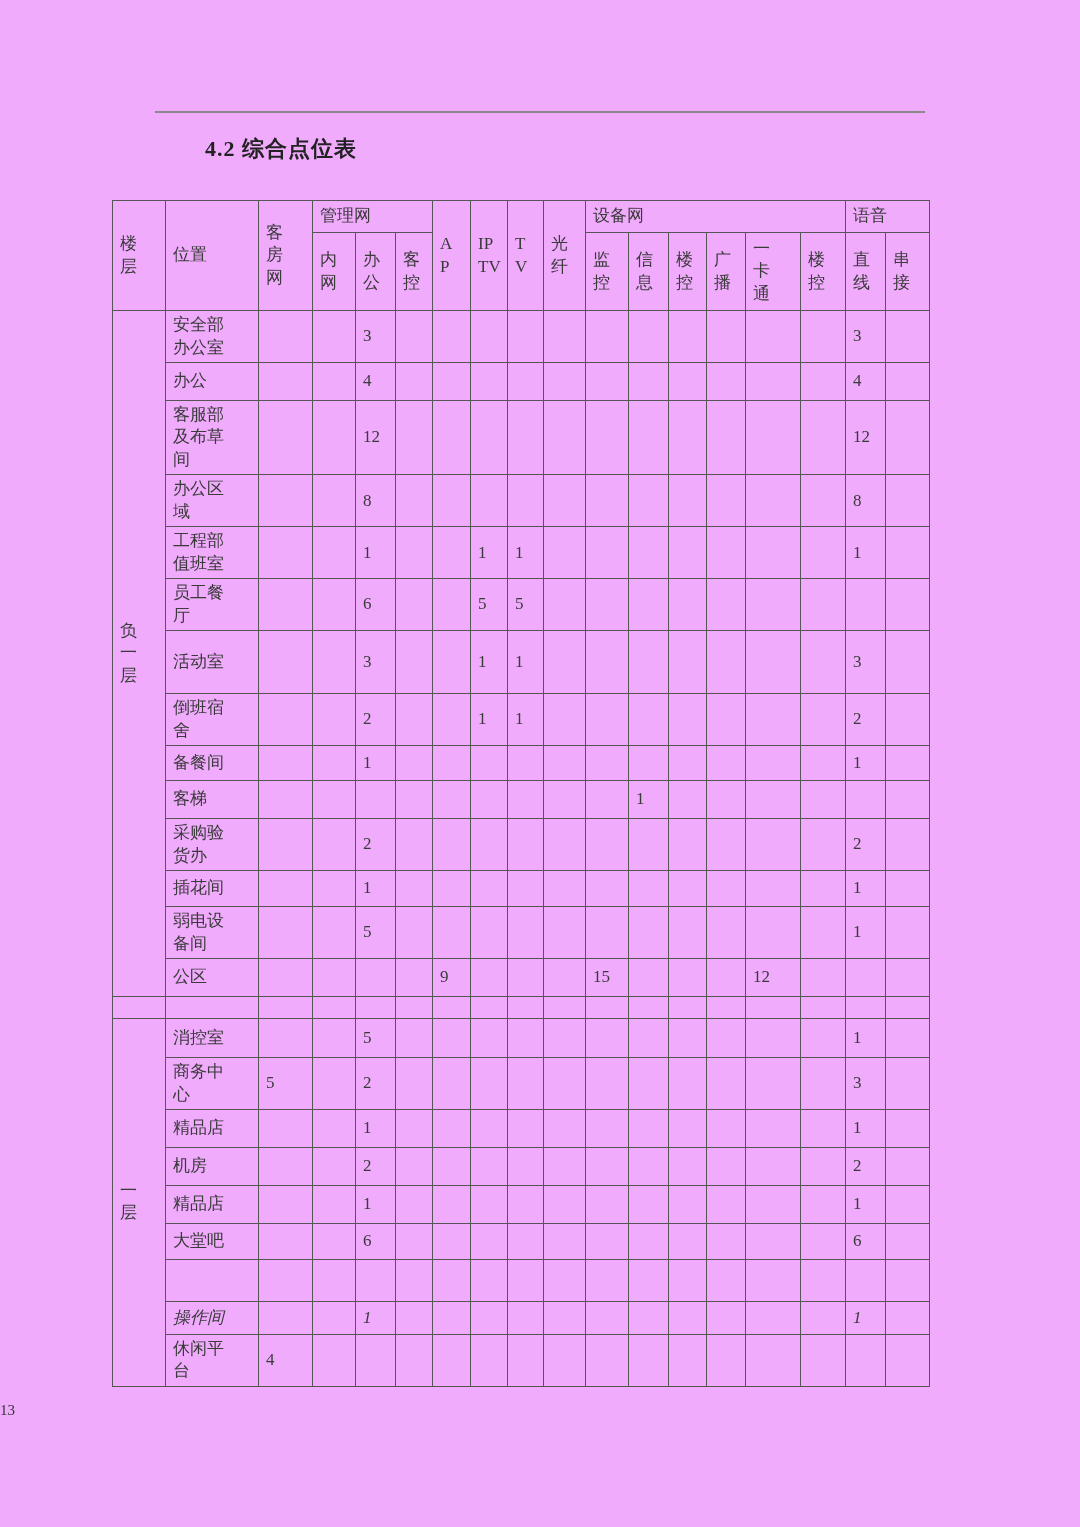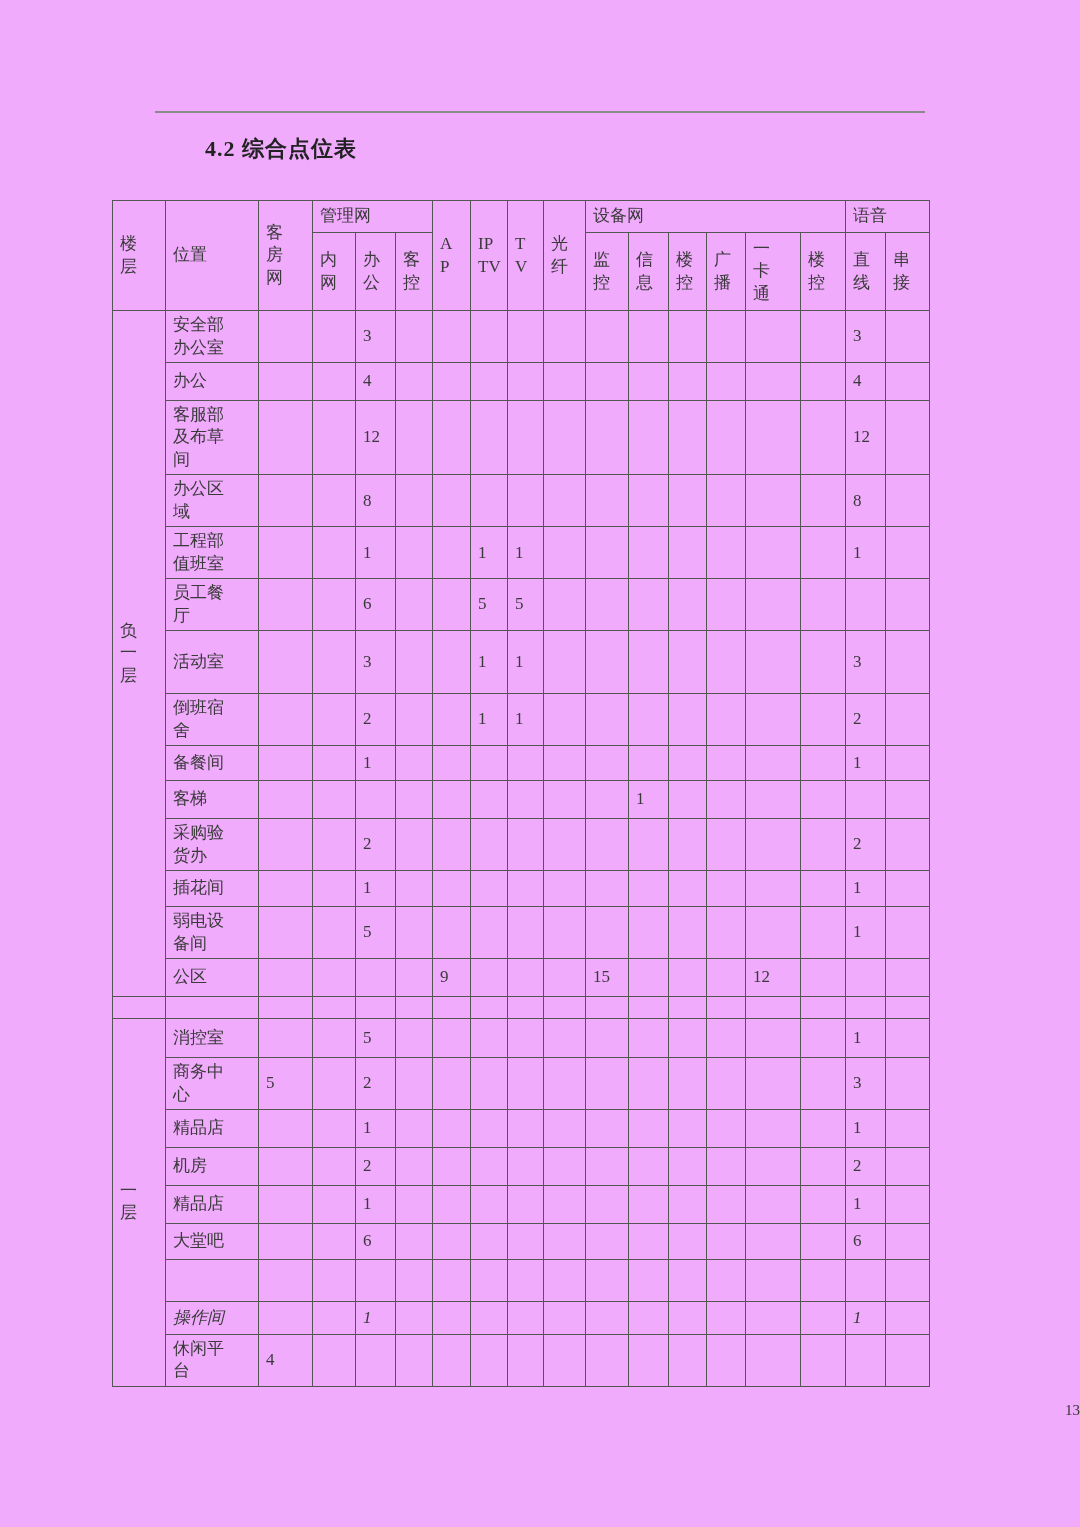--- a/index.html
+++ b/index.html
@@ -49,21 +49,21 @@
     overflow: hidden;
   }
   tr.hrow1 { height: 32px; }
   tr.hrow2 { height: 78px; }
   .floor-cell { padding-left: 9px; }
   .page-number {
     position: absolute;
     left: 0;
     top: 1402px;
     width: 1080px;
-    text-align: right;
+    text-align: left;
     font-size: 15px;
     color: #333333;
   }
 </style>
 </head>
 <body>
 
 <div class="page">
 
   <div class="top-rule"></div>

